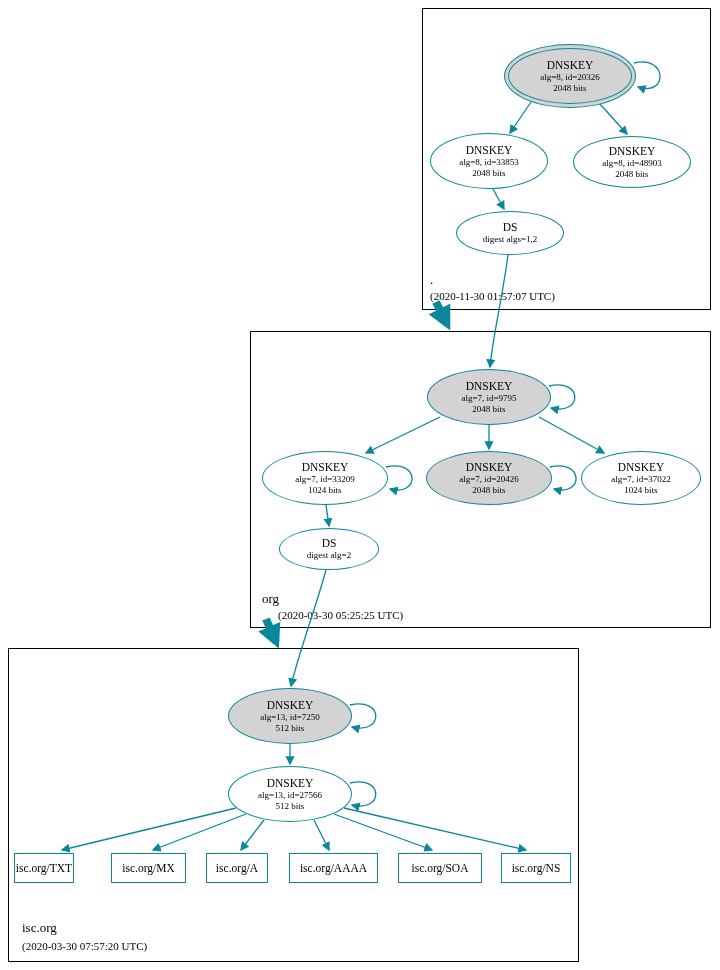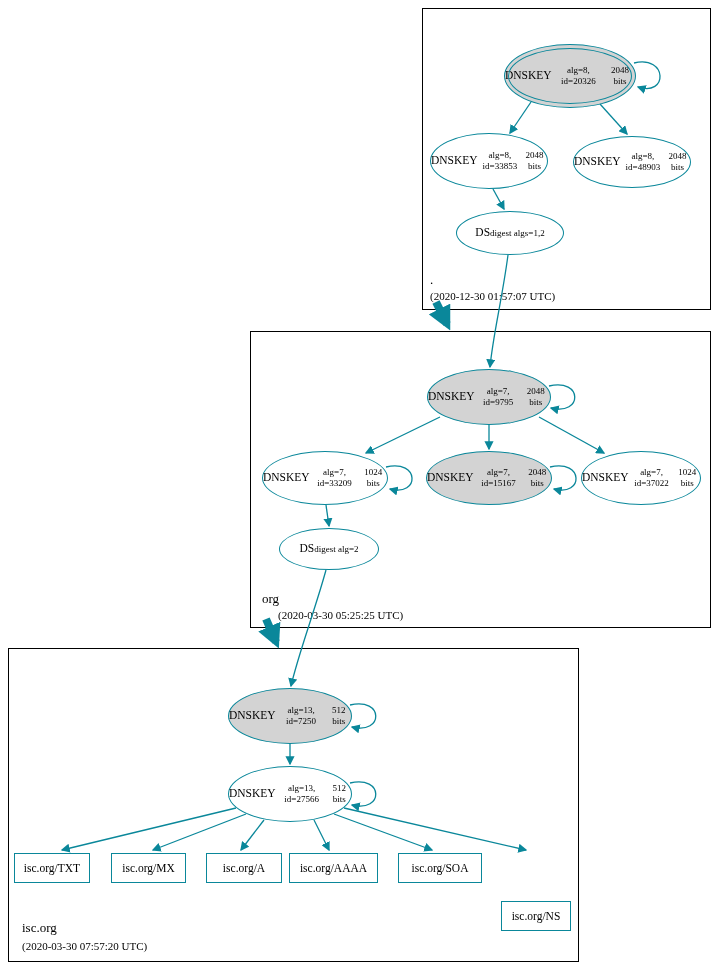--- a/index.html
+++ b/index.html
@@ -8,21 +8,21 @@
     position:relative; width:720px; height:970px; background:#fff;
     font-family:"Liberation Serif", serif; color:#000; overflow:hidden;
   }
   .zone-box {
     position:absolute; border:1px solid #000; background:#fff; box-sizing:border-box;
   }
   .zone-label { position:absolute; font-size:13px; }
   .zone-time  { position:absolute; font-size:11px; }
   .node {
     position:absolute; box-sizing:border-box;
-    display:flex; flex-direction:row; align-items:center; justify-content:center;
+    display:flex; flex-direction:column; align-items:center; justify-content:center;
     text-align:center; border:1.4px solid var(--teal); border-radius:50%;
     background:#fff; line-height:1.18; z-index:2;
   }
   .node.gray { background:var(--gray-fill); }
   .node.double::before {
     content:""; position:absolute; inset:3px;
     border:1.4px solid var(--teal); border-radius:50%;
   }
   .node-title  { font-size:11.5px; }
   .node-detail { font-size:9px; }
@@ -65,37 +65,37 @@
     <span class="node-detail">alg=8, id=48903</span>
     <span class="node-detail">2048 bits</span>
   </div>
 
   <div class="node" style="left:456px; top:211px; width:108px; height:44px;">
     <span class="node-title">DS</span>
     <span class="node-detail">digest algs=1,2</span>
   </div>
 
   <div class="zone-label" style="left:430px; top:272px;">.</div>
-  <div class="zone-time" style="left:430px; top:290px;">(2020-12-30 01:57:07 UTC)</div>
+  <div class="zone-time" style="left:430px; top:290px;">(2020-11-30 01:57:07 UTC)</div>
 
   <div class="node gray" style="left:427px; top:369px; width:124px; height:56px;">
     <span class="node-title">DNSKEY</span>
     <span class="node-detail">alg=7, id=9795</span>
     <span class="node-detail">2048 bits</span>
   </div>
 
   <div class="node" style="left:262px; top:451px; width:126px; height:54px;">
     <span class="node-title">DNSKEY</span>
     <span class="node-detail">alg=7, id=33209</span>
     <span class="node-detail">1024 bits</span>
   </div>
 
   <div class="node gray" style="left:426px; top:451px; width:126px; height:54px;">
     <span class="node-title">DNSKEY</span>
-    <span class="node-detail">alg=7, id=15167</span>
+    <span class="node-detail">alg=7, id=20426</span>
     <span class="node-detail">2048 bits</span>
   </div>
 
   <div class="node" style="left:581px; top:451px; width:120px; height:54px;">
     <span class="node-title">DNSKEY</span>
     <span class="node-detail">alg=7, id=37022</span>
     <span class="node-detail">1024 bits</span>
   </div>
 
   <div class="node" style="left:279px; top:528px; width:100px; height:42px;">
@@ -111,26 +111,26 @@
     <span class="node-detail">alg=13, id=7250</span>
     <span class="node-detail">512 bits</span>
   </div>
 
   <div class="node" style="left:228px; top:766px; width:124px; height:56px;">
     <span class="node-title">DNSKEY</span>
     <span class="node-detail">alg=13, id=27566</span>
     <span class="node-detail">512 bits</span>
   </div>
 
-  <div class="rrset" style="left:14px;  top:853px; width:76px;font-family:Liberation Serif, serif;">isc.org/TXT</div>
+  <div class="rrset" style="left:14px;  top:853px; width:60px;font-family:Liberation Serif, serif;">isc.org/TXT</div>
   <div class="rrset" style="left:111px; top:853px; width:75px;">isc.org/MX</div>
-  <div class="rrset" style="left:206px; top:853px; width:76px;">isc.org/A</div>
+  <div class="rrset" style="left:206px; top:853px; width:62px;">isc.org/A</div>
   <div class="rrset" style="left:289px; top:853px; width:89px;text-align:right;">isc.org/AAAA</div>
   <div class="rrset" style="left:398px; top:853px; width:84px;">isc.org/SOA</div>
-  <div class="rrset" style="left:501px; top:853px; width:70px;margin-top:48px;">isc.org/NS</div>
+  <div class="rrset" style="left:501px; top:853px; width:70px;">isc.org/NS</div>
 
   <div class="zone-label" style="left:22px; top:920px;">isc.org</div>
   <div class="zone-time" style="left:22px; top:940px;font-family:Liberation Serif, serif;">(2020-03-30 07:57:20 UTC)</div>
 
   <svg class="edges" width="720" height="970" viewBox="0 0 720 970">
     <defs>
       <marker id="arrow" viewBox="0 0 10 10" refX="8.5" refY="5" markerWidth="7" markerHeight="7" orient="auto">
         <path class="arrowfill" d="M0,0 L10,5 L0,10 Z"></path>
       </marker>
       <marker id="bigarrow" viewBox="0 0 10 10" refX="7" refY="5" markerWidth="3" markerHeight="3" orient="auto">

